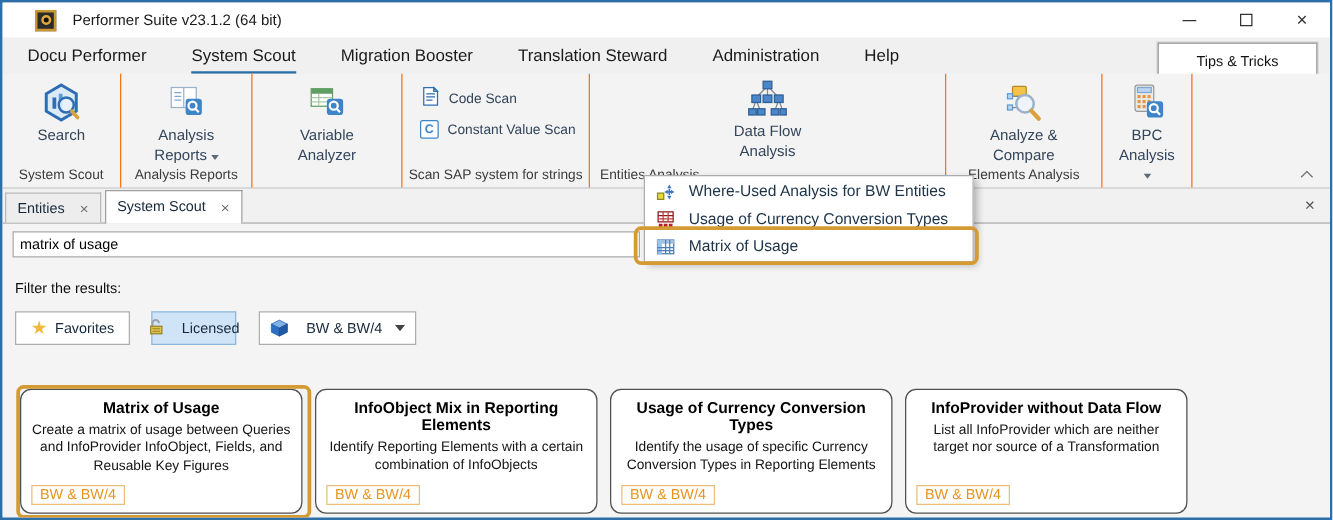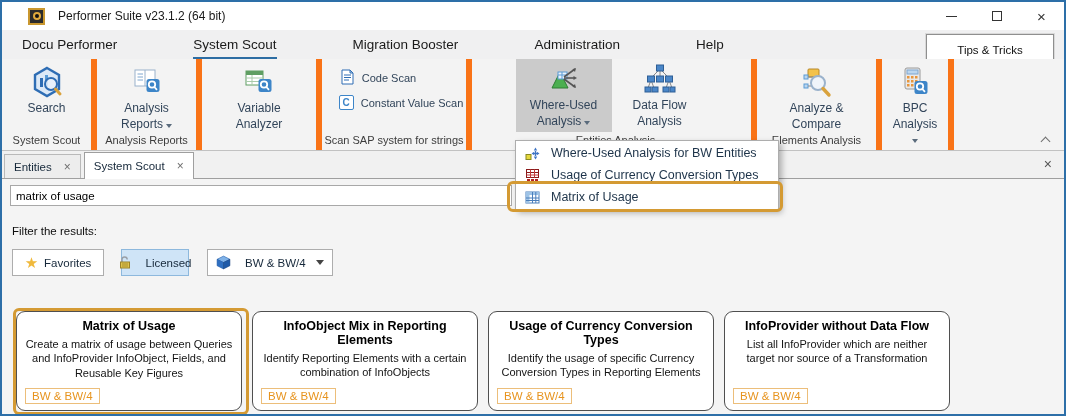--- a/index.html
+++ b/index.html
@@ -13,32 +13,32 @@
               border:2px solid #c9972f; display:flex; align-items:center; justify-content:center; }
   .app-icon .ring { width:8px; height:8px; border:2px solid #e0a93c; border-radius:50%; background:#111; }
   .title-text { margin-left:13px; font-size:12px; color:#1a1a1a; }
   .win-controls { margin-left:auto; display:flex; height:100%; }
   .win-btn { width:45px; height:100%; display:flex; align-items:center; justify-content:center; color:#333; }
   .glyph-min { width:11px; height:1px; background:#333; }
   .glyph-max { width:10px; height:10px; border:1px solid #333; }
   .glyph-close { font-size:15px; line-height:1; color:#333; }
 
   
-  .menubar { height:29px; background:#f0f0f1; display:flex; align-items:stretch; position:relative;gap:40px; }
+  .menubar { height:29px; background:#f0f0f1; display:flex; align-items:stretch; position:relative; }
   .menu-item { display:flex; align-items:center; font-size:13.5px; color:#1a1a1a;
                margin-left:36px; border-bottom:2px solid transparent; padding-top:2px; }
   .menu-item:first-child { margin-left:20px; }
   .menu-item.active { border-bottom:2px solid #2d6da3; }
   .tips-btn { position:absolute; right:10px; top:4px; width:128px; height:31px; background:#fff;
               border:1px solid #8f8f8f; box-shadow:0 0 0 1px #d9d9d9; display:flex; align-items:center;
               justify-content:center; font-size:11.5px; color:#111; }
 
   
   .ribbon { height:92px; background:#f3f3f3; border-bottom:1px solid #c2c2c2; display:flex; position:relative; }
-  .rgroup { display:flex; flex-direction:column; border-right:6px solid #f97316;align-items:center; }
+  .rgroup { display:flex; flex-direction:column; border-right:1px solid #f97316; }
   .rg-buttons { flex:1; display:flex; justify-content:space-around; align-items:flex-start; padding-top:3px; }
   .rg-label { height:17px; font-size:11px; color:#3c3c3c; text-align:center; line-height:15px; white-space:nowrap; overflow:hidden; }
   .rg-label.left { text-align:left; padding-left:8px; }
   .rbtn { display:flex; flex-direction:column; align-items:center; padding-top:4px; }
   .rbtn .ric { width:32px; height:32px; display:flex; align-items:center; justify-content:center; }
   .rbtn .txt { margin-top:3px; font-size:12px; color:#32455a; text-align:center; line-height:1.3; }
   .rbtn.pressed { background:#cbcbcb; height:73px; }
   .caret-down { display:inline-block; width:0; height:0; border-left:3.5px solid transparent;
                 border-right:3.5px solid transparent; border-top:4px solid #5a6b7c; margin-left:3px; }
   .small-col { display:flex; flex-direction:column; gap:8px; padding:10px 0 0 14px; align-items:flex-start; }
@@ -111,20 +111,21 @@
       <div class="win-btn">
           <span class="glyph-close">×</span>
         </div>
     </div>
   </div>
 
   <div class="menubar">
     <div class="menu-item">Docu Performer</div>
     <div class="menu-item active">System Scout</div>
     <div class="menu-item">Migration Booster</div>
+    <div class="menu-item">Translation Steward</div>
     <div class="menu-item">Administration</div>
     <div class="menu-item">Help</div>
     <div class="tips-btn">Tips &amp; Tricks</div>
   </div>
 
   <div class="ribbon">
 
     <div class="rgroup" style="width:95px">
       <div class="rg-buttons">
         <div class="rbtn">
@@ -201,37 +202,20 @@
         <div class="sbtn">
           <span class="cbox">C</span>
           <span>Constant Value Scan</span>
         </div>
       </div>
       <div class="rg-label">Scan SAP system for strings</div>
     </div>
 
     <div class="rgroup" style="width:285px">
       <div class="rg-buttons" style="padding-top:0">
-        <div class="rbtn pressed" style="width:96px">
-          <div class="ric">
-            <svg width="32" height="32" viewBox="0 0 32 32">
-              <polygon points="4,25 12,9 20,25" fill="#4caf50" stroke="#2e7d32"></polygon>
-              <rect x="10" y="9" width="9" height="7" fill="#eaf2fb" stroke="#5b9bd5"></rect>
-              <line x1="10" y1="12" x2="19" y2="12" stroke="#5b9bd5"></line>
-                <line x1="14" y1="9" x2="14" y2="16" stroke="#5b9bd5"></line>
-              <line x1="16" y1="14" x2="27" y2="6" stroke="#555" stroke-width="1.6"></line>
-                <polygon points="28,5 24.5,6.2 27,9" fill="#555"></polygon>
-              <line x1="16" y1="15" x2="27" y2="15" stroke="#555" stroke-width="1.6"></line>
-                <polygon points="29,15 25.5,13 25.5,17" fill="#555"></polygon>
-              <line x1="16" y1="16" x2="27" y2="24" stroke="#555" stroke-width="1.6"></line>
-                <polygon points="28,25 24.5,23.8 27,21" fill="#555"></polygon>
-            </svg>
-          </div>
-          <div class="txt"><span>Where-Used Analysis</span><span class="caret-down"></span></div>
-        </div>
         <div class="rbtn" style="width:96px; padding-top:4px">
           <div class="ric">
             <svg width="32" height="32" viewBox="0 0 32 32">
               <line x1="16" y1="6" x2="7" y2="15" stroke="#888"></line>
                 <line x1="16" y1="6" x2="16" y2="15" stroke="#888"></line>
                 <line x1="16" y1="6" x2="25" y2="15" stroke="#888"></line>
               <line x1="7" y1="17" x2="4" y2="25" stroke="#888"></line>
                 <line x1="7" y1="17" x2="10" y2="25" stroke="#888"></line>
               <line x1="25" y1="17" x2="22" y2="25" stroke="#888"></line>
                 <line x1="25" y1="17" x2="28" y2="25" stroke="#888"></line>

